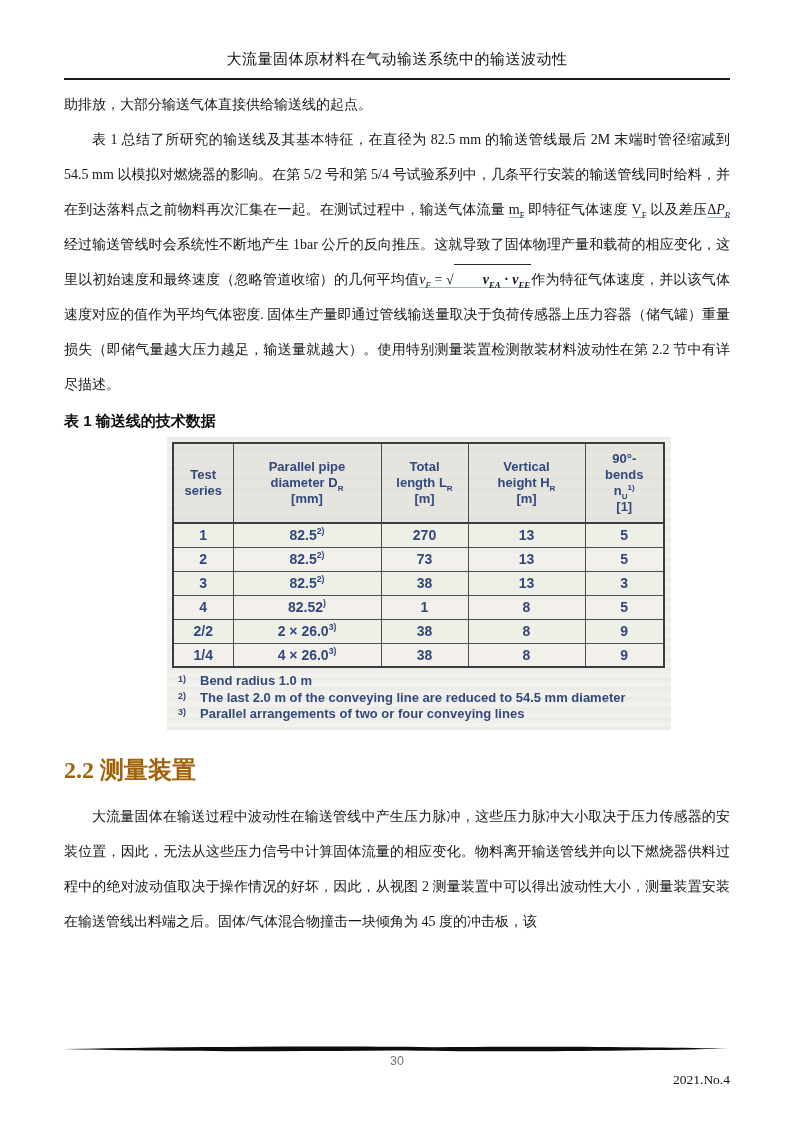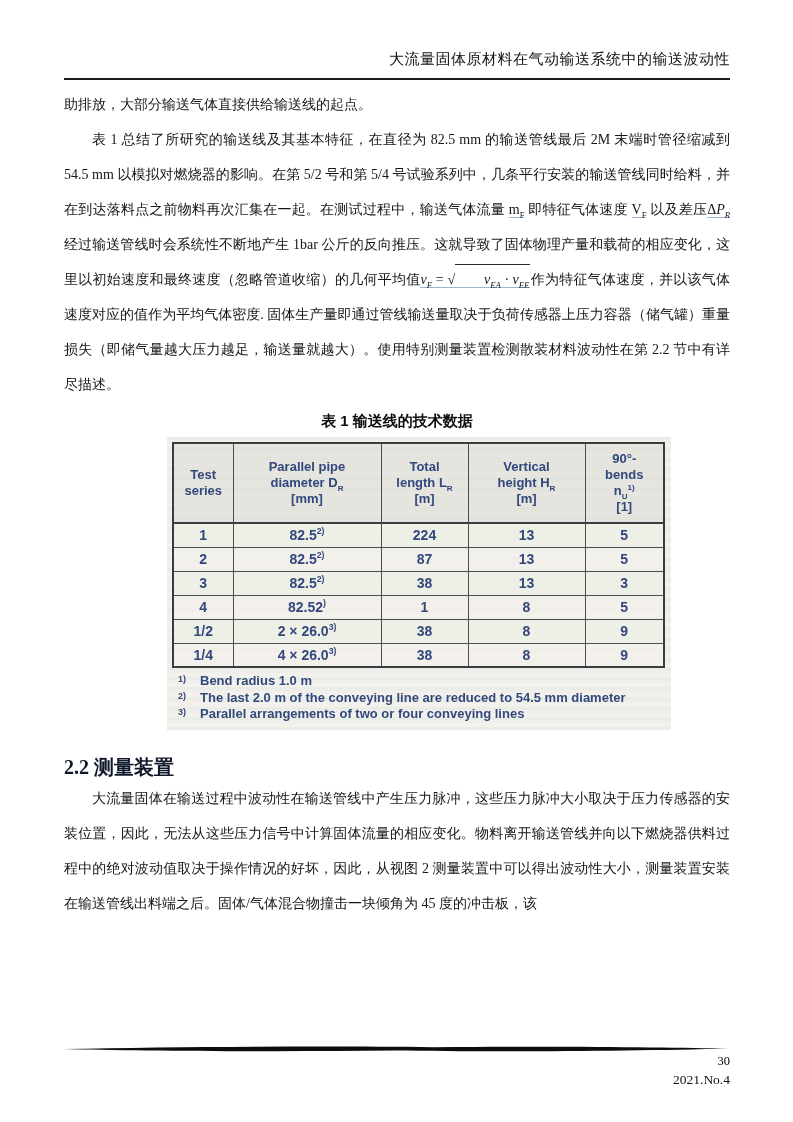--- a/index.html
+++ b/index.html
@@ -5,35 +5,35 @@
   * { margin:0; padding:0; box-sizing:border-box; }
   html,body { background:#e9e9e9; }
   .page {
     position:relative; width:793px; height:1122px; background:#ffffff;
     margin:0 auto; overflow:hidden;
     font-family:"Liberation Serif","DejaVu Serif",serif;
     color:#161616;
   }
   .content { position:absolute; left:64px; right:63px; top:50px; }
 
-  .header-title { text-align:right; font-size:15px; letter-spacing:.5px; color:#111; }
+  .header-title { text-align:center; font-size:15px; letter-spacing:.5px; color:#111; }
   .header-rule { height:2px; background:#1c1c1c; margin-top:9px; }
 
   .para { font-size:14px; line-height:35px; text-align:justify; }
   .para.indent { text-indent:2em; }
   #p1 { margin-top:7px; }
 
   .sub { vertical-align:sub; font-size:.62em; line-height:0; }
   .sup { vertical-align:super; font-size:.62em; line-height:0; }
   .i { font-style:italic; }
   .fu { border-bottom:1.5px solid #9db3d6; padding-bottom:0px; }
-  .ov { display:inline-block; border-top:1.6px solid #2a2a2a; line-height:1.05; padding:8px 1px; }
+  .ov { display:inline-block; border-top:1.6px solid #2a2a2a; line-height:1.05; padding:8px 1px;font-weight:bold; }
 
   .table-caption {
-    margin-top:10px; text-align:center; font-size:15px; font-weight:bold;
+    margin-top:10px; text-align:left; font-size:15px; font-weight:bold;
     font-family:"Liberation Sans","DejaVu Sans",sans-serif; color:#0d0d0d;
   }
   .scan-block {
     margin-top:6px; margin-left:103px; width:504px;
     background:#f2f1ec;
     background-image:repeating-linear-gradient(180deg,
       rgba(186,214,199,.14) 0 3px, rgba(228,216,234,.12) 3px 6px, rgba(255,255,255,0) 6px 10px);
     padding:5px 6px 7px 5px;
   }
   table.tech {
@@ -54,28 +54,28 @@
   }
   table.tech td { font-size:14px; height:24px; padding:1px 2px; }
   table.tech tbody tr:nth-child(odd) td { background:rgba(236,240,228,.55); }
   table.tech tbody tr:nth-child(even) td { background:rgba(244,240,235,.55); }
 
   .footnotes { margin:5px 2px 0 6px; font-family:"Liberation Sans","DejaVu Sans",sans-serif;
     font-weight:bold; color:#33497b; font-size:13px; }
   .footnote { line-height:16.5px; padding-left:22px; position:relative; }
   .footnote .fn-sup { position:absolute; left:0; top:-2px; font-size:9px; }
 
-  .section-heading { margin-top:24px; font-size:20px; font-weight:bold; color:#0f172a; }
-  #p3 { }
+  .section-heading { margin-top:24px; font-size:24px; font-weight:bold; color:#a16207; }
+  #p3 { margin-top:13px; }
 
   .footer { position:absolute; left:64px; right:63px; top:1045px; }
   .footer-bar { display:block; width:100%; height:8px; }
   .footer-row { position:relative; margin-top:1px; }
-  .footer-page { text-align:right; font-size:12.5px; color:#000000;
-    font-family:Liberation Serif, serif; }
+  .footer-page { text-align:center; font-size:12.5px; color:#737373;
+    font-family:Liberation Sans, sans-serif; }
   .footer-issue { position:absolute; right:0; top:18px; font-size:13.5px; color:#111;
     font-family:"Liberation Serif","DejaVu Serif",serif; }
 </style>
 </head>
 <body>
 
 <div class="page">
   <div class="content">
 
     <div class="header-title">大流量固体原材料在气动输送系统中的输送波动性</div>
@@ -112,47 +112,47 @@
               <th><span>90°-
 bends
 n</span><span class="sub">U</span><span class="sup">1)</span><span>
 [1]</span></th>
             </tr>
         </thead>
         <tbody>
             <tr>
               <td>1</td>
               <td>82.5<span class="sup">2)</span></td>
-              <td>224</td>
+              <td>270</td>
               <td>13</td>
               <td>5</td>
             </tr>
             <tr>
               <td>2</td>
               <td>82.5<span class="sup">2)</span></td>
-              <td>87</td>
+              <td>73</td>
               <td>13</td>
               <td>5</td>
             </tr>
             <tr>
               <td>3</td>
               <td>82.5<span class="sup">2)</span></td>
               <td>38</td>
               <td>13</td>
               <td>3</td>
             </tr>
             <tr>
               <td>4</td>
               <td>82.52<span class="sup">)</span></td>
               <td>1</td>
               <td>8</td>
               <td>5</td>
             </tr>
             <tr>
-              <td>1/2</td>
+              <td>2/2</td>
               <td>2 × 26.0<span class="sup">3)</span></td>
               <td>38</td>
               <td>8</td>
               <td>9</td>
             </tr>
             <tr>
               <td>1/4</td>
               <td>4 × 26.0<span class="sup">3)</span></td>
               <td>38</td>
               <td>8</td>

